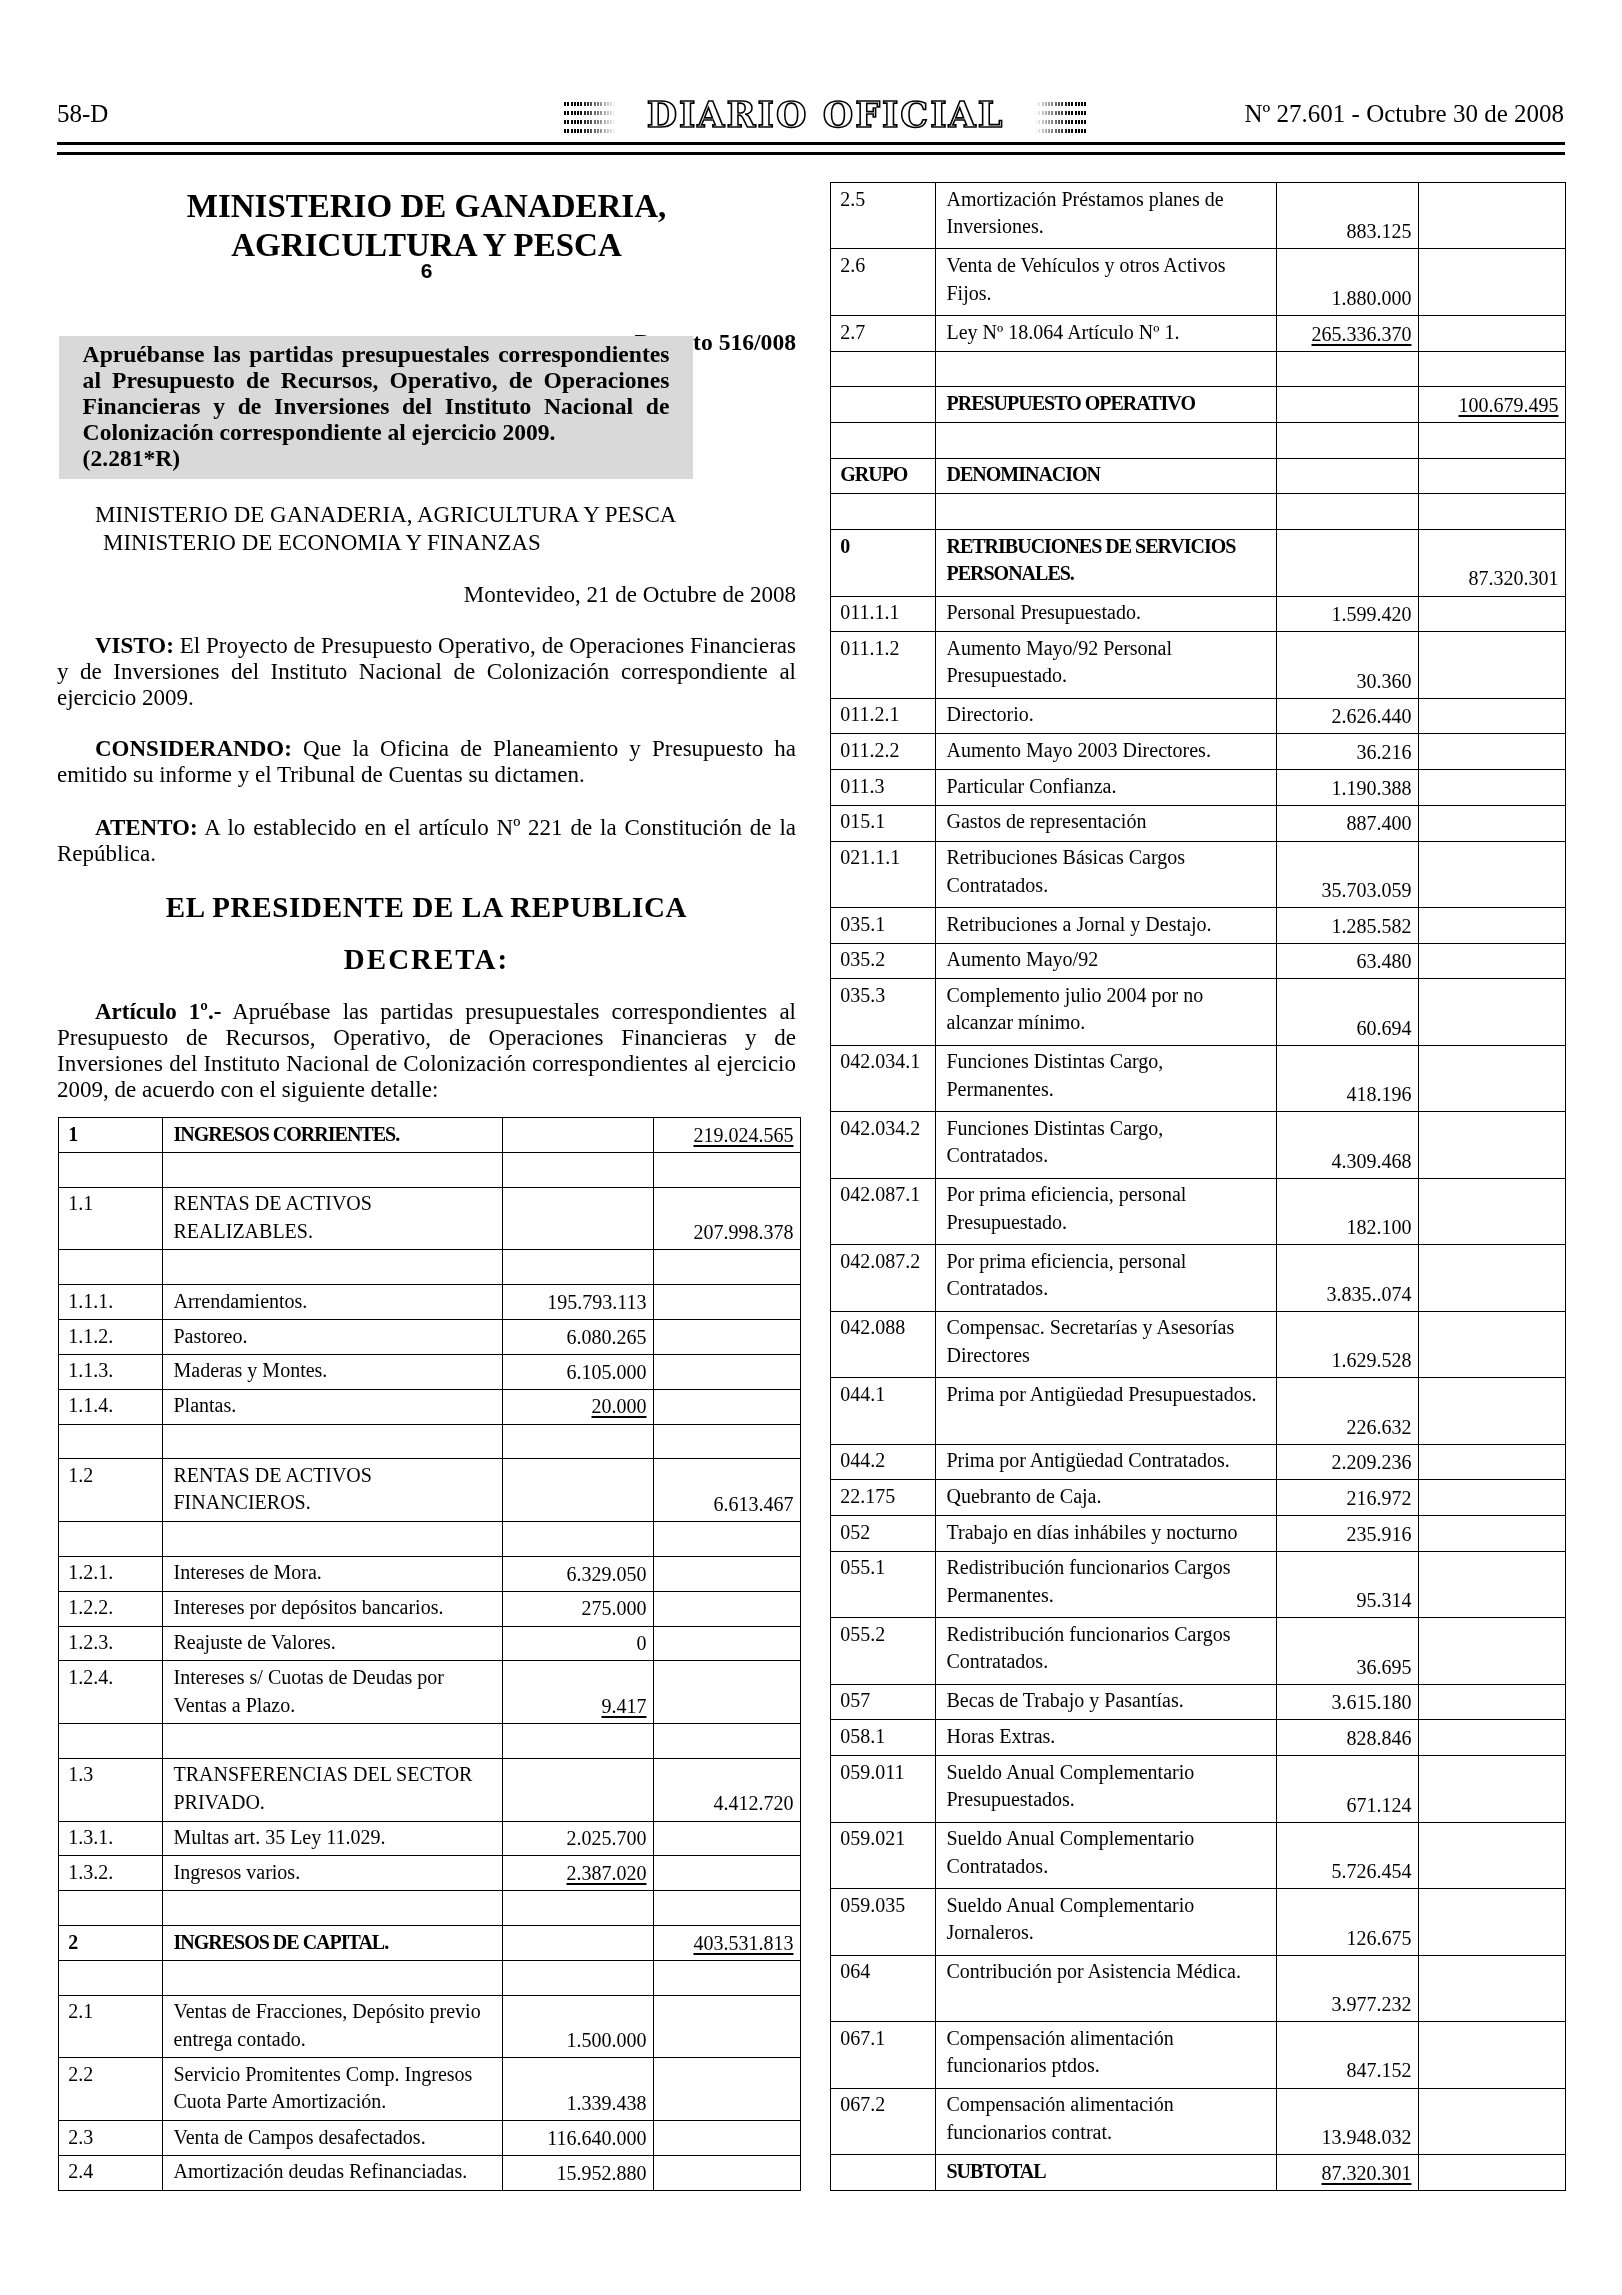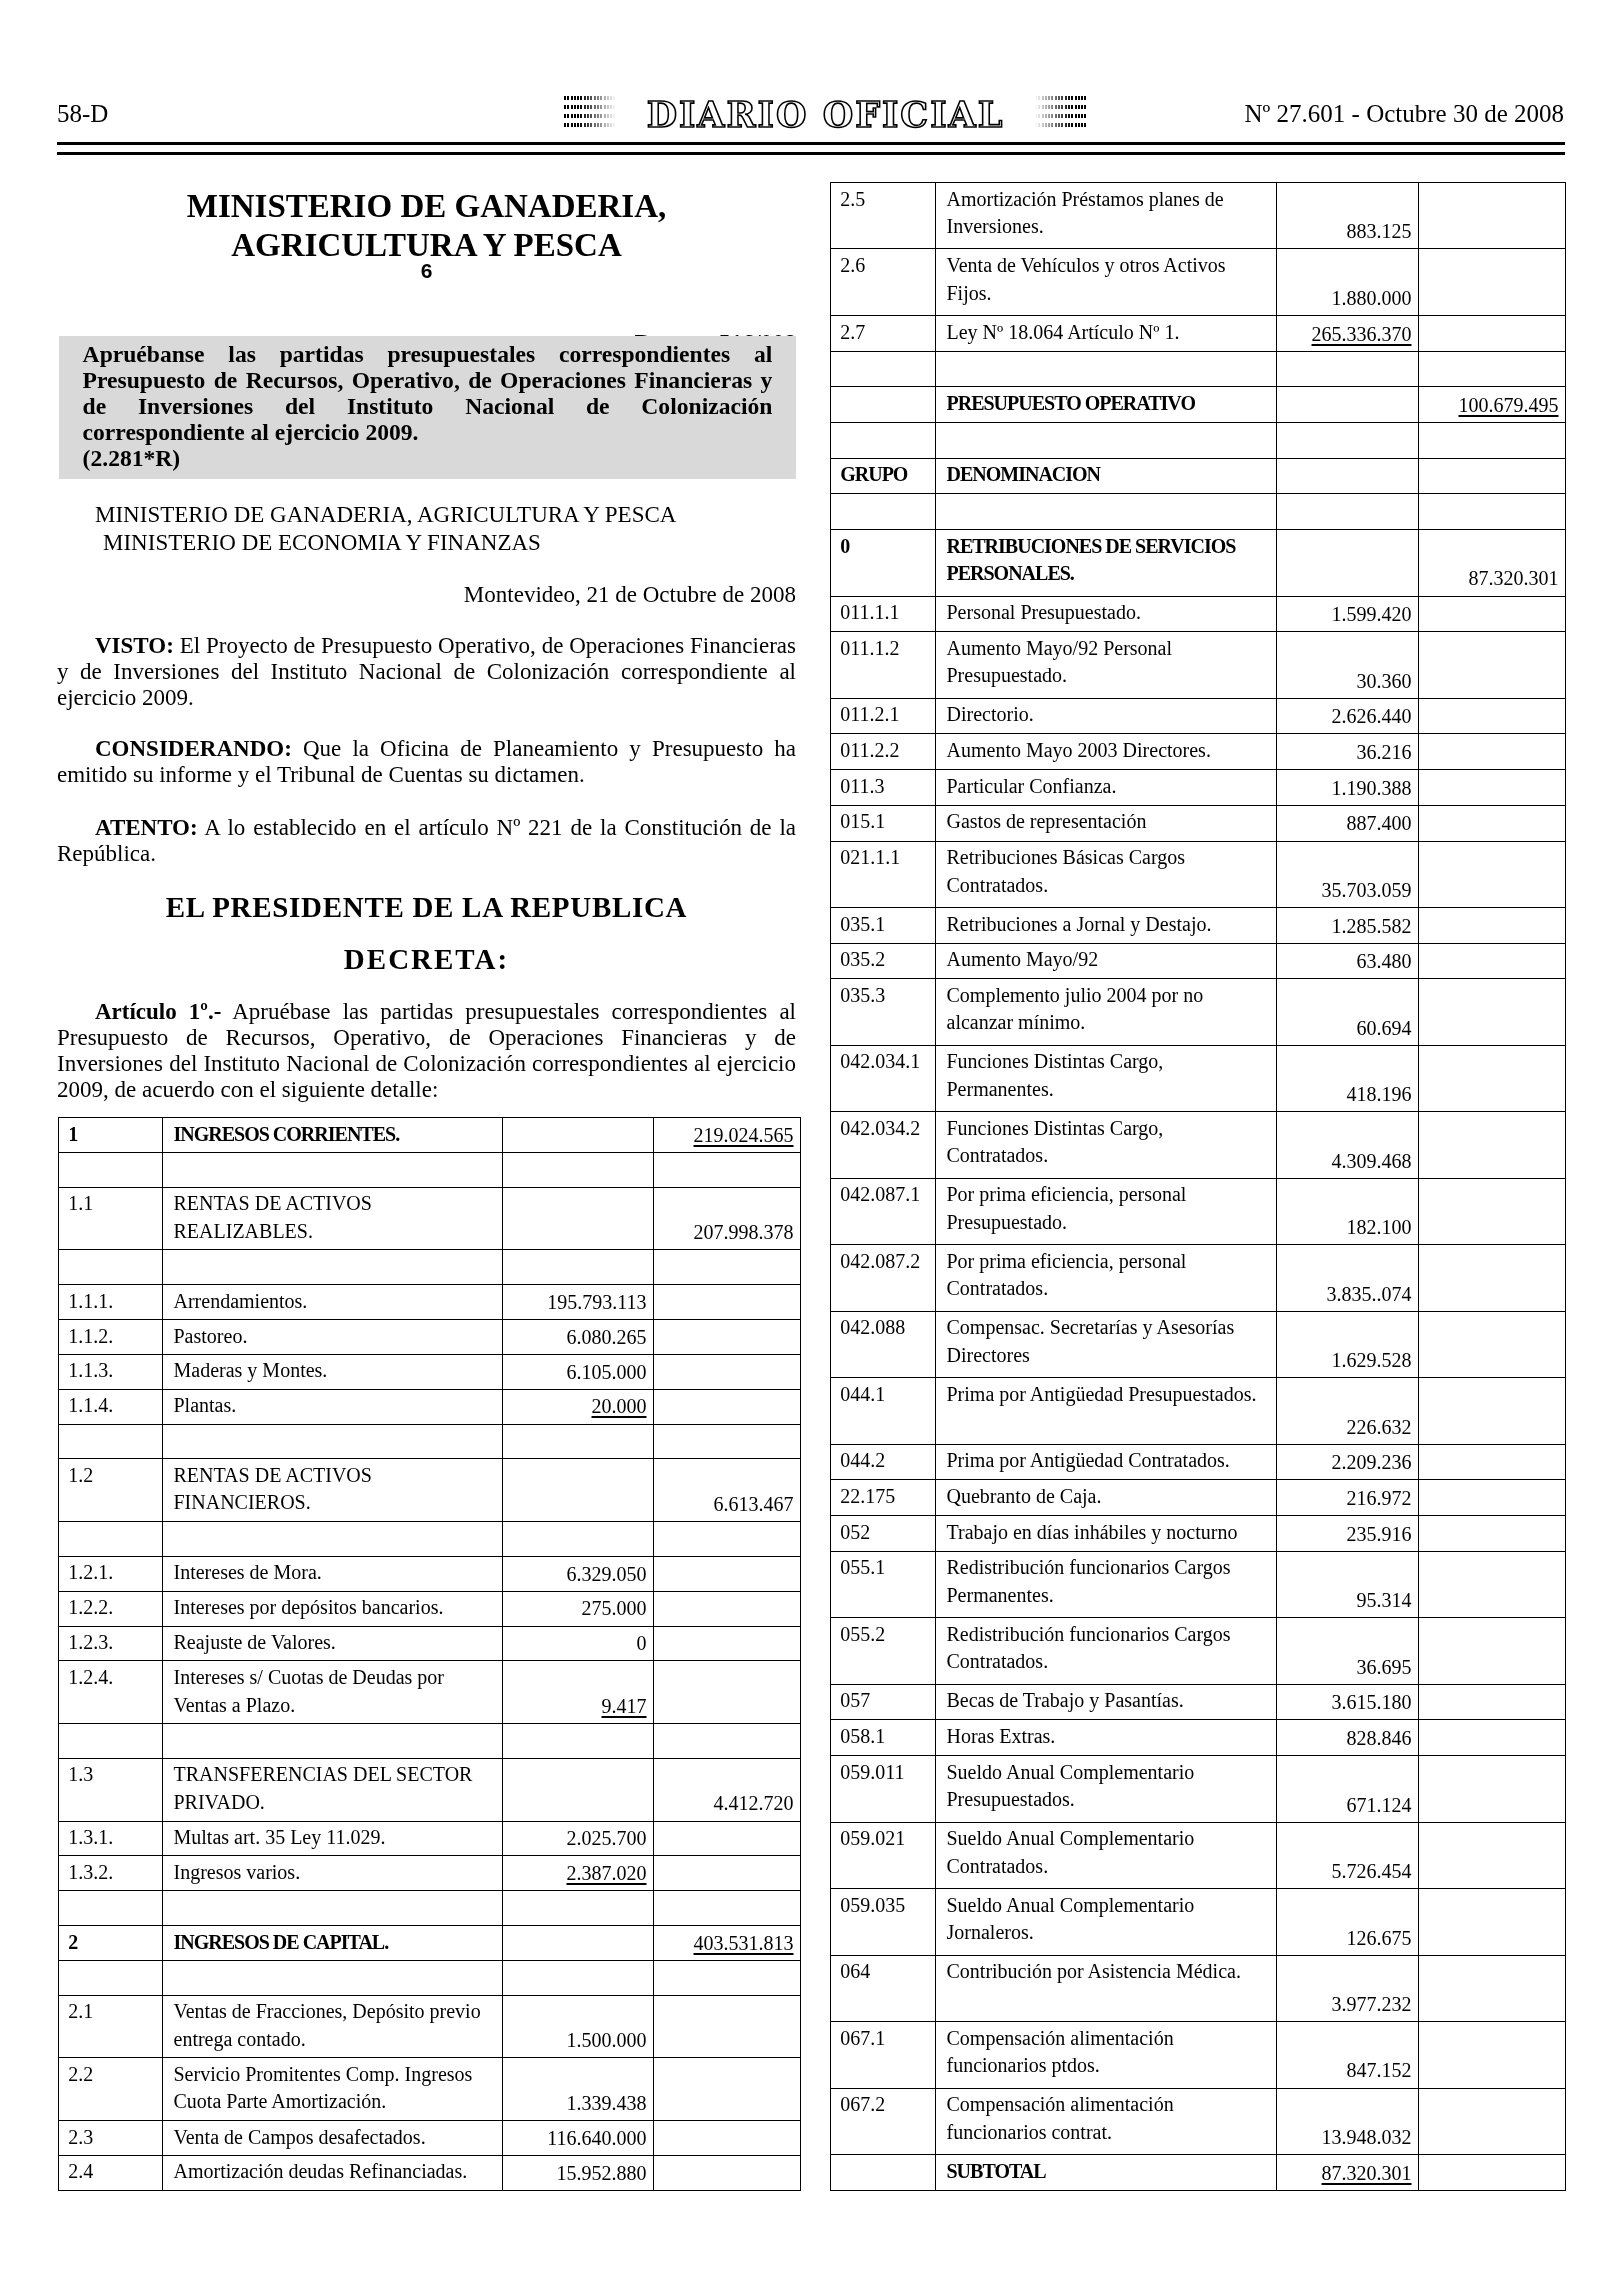--- a/index.html
+++ b/index.html
@@ -3,35 +3,35 @@
 <meta charset="utf-8">
 <style>
   html, body { margin: 0; padding: 0; background: #ffffff; }
   body { width: 1622px; height: 2295px; position: relative; overflow: hidden; color: #000;
          font-family: "Liberation Serif", "DejaVu Serif", serif; }
   .abs { position: absolute; }
 
   
   .hdr-left { left: 57px; top: 98px; font-size: 25px; line-height: 31px; }
   .hdr-right { right: 58px; top: 98px; font-size: 25px; line-height: 31px; text-align: right; }
-  .logo { left: 564px; top: 96px; width: 523px; height: 37px; display: flex; align-items: flex-start; justify-content: space-between; }
+  .logo { left: 564px; top: 96px; width: 523px; height: 37px; display: flex; align-items: flex-end; justify-content: space-between; }
   .logo-lines { width: 52px; height: 31px; display: flex; flex-direction: column; justify-content: space-between; }
   .logo-lines span { display: block; height: 3.9px; background: repeating-linear-gradient(90deg, #000 0 2px, #fff 2px 3.3px); }
   .logo-lines.left span { -webkit-mask-image: linear-gradient(90deg, #000 30%, transparent); mask-image: linear-gradient(90deg, #000 30%, transparent); }
   .logo-lines.right span { -webkit-mask-image: linear-gradient(270deg, #000 30%, transparent); mask-image: linear-gradient(270deg, #000 30%, transparent); }
   .logo-text { font-family: "DejaVu Serif", serif; font-weight: bold; font-size: 35px; letter-spacing: 2px; color: #fff;
                -webkit-text-stroke: 1.6px #000; line-height: 37px; white-space: nowrap; }
   .rule { left: 57px; width: 1508px; height: 2.6px; background: #000; }
 
   
   .col-left { left: 57px; width: 739px; }
   .title { font-weight: bold; font-size: 33px; line-height: 39px; text-align: center; margin-top: 9px; }
   .title-num { font-family: "Liberation Sans", sans-serif; font-weight: bold; font-size: 21px; line-height: 26px; text-align: center; }
   .decreto { font-weight: bold; font-size: 23.6px; line-height: 29px; text-align: right; margin-top: 44px; }
-  .summary { left: 59px; top: 336px; width: 737px; height: 143px; box-sizing: border-box; padding: 5.2px 23.6px 0 23.6px;
+  .summary { left: 59px; top: 336px; width: 634px; height: 143px; box-sizing: border-box; padding: 5.2px 23.6px 0 23.6px;
              background-color: #d9d9d9;
              background-image: radial-gradient(#9a9a9a 0.5px, transparent 0.7px);
              background-size: 2px 2px; }
   .summary p { margin: 0; font-weight: bold; font-size: 23.6px; line-height: 26px; text-align: justify; }
   .ministries { font-size: 23px; line-height: 27.5px; }
   .ministries div:first-child { padding-left: 38px; }
   .ministries div:last-child { padding-left: 46px; }
   .place-date { font-size: 23px; line-height: 27.5px; text-align: right; }
   .para { font-size: 23px; line-height: 26px; text-align: justify; text-indent: 38px; margin: 0; }
   .para b { font-weight: bold; }

